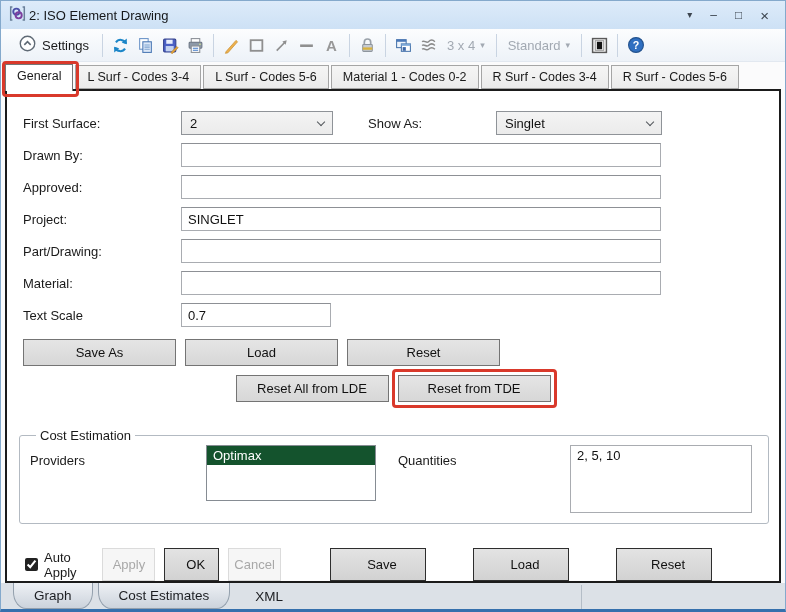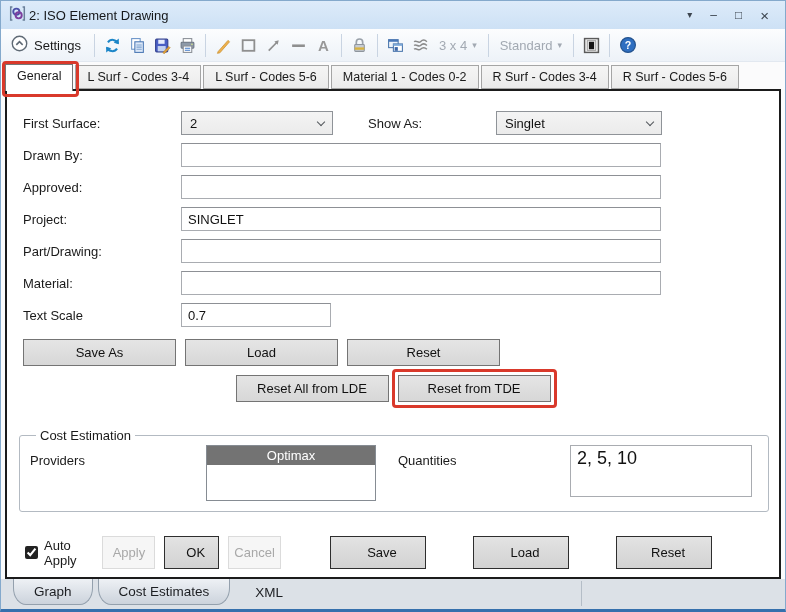--- a/index.html
+++ b/index.html
@@ -12,21 +12,21 @@
               display:flex; align-items:center; padding:0 8px; gap:3px; }
   .title { font-size:13px; color:#15171a; }
   .win-controls { margin-left:auto; display:flex; gap:18px; align-items:center;
                   color:#3d4650; padding-right:8px; }
   .wc { font-size:12px; line-height:1; cursor:default; }
   .wc.menu { font-size:10px; }
   .wc.close { font-size:15px; }
 
   
   .toolbar { height:33px; flex:none; background:linear-gradient(#fcfdfe,#edf2f8);
-             display:flex; align-items:center; padding:0 6px; border-bottom:1px solid #e2e8f0; }
+             display:flex; align-items:center; padding:0 14px; border-bottom:1px solid #e2e8f0; }
   .settings-btn { display:flex; align-items:center; gap:6px; padding:3px 8px 3px 4px;
                   font-size:13px; color:#1a1a1a; border-radius:3px; }
   .sep { width:1px; height:23px; background:#c9d4e2; margin:0 5px; flex:none; }
   .tbtn { width:25px; height:25px; display:flex; align-items:center; justify-content:center;
           border-radius:3px; flex:none; }
   .tbtn svg { display:block; }
   .ttext { font-size:13px; color:#a2a9b2; display:flex; align-items:center; gap:5px; padding:0 6px; }
   .ttext .caret { font-size:9px; }
   .atool { font-size:15px; font-weight:bold; color:#989898; }
 
@@ -65,23 +65,23 @@
   .btn.disabled { background:#f6f6f6; border:1px solid #dbdbdb; color:#a8a8a8; }
 
   .costbox { margin:26px 10px 0 -4px; width:750px; border:1px solid #b3bac2; border-radius:3px;
              padding:2px 10px 10px; }
   .costbox legend { font-size:13px; color:#1a1a1a; padding:0 4px; margin-left:6px; }
   .cost-row { display:flex; align-items:flex-start; }
   .cost-lbl { width:176px; flex:none; font-size:13px; padding-top:8px; color:#1a1a1a; }
   .listbox { width:170px; height:56px; border:1px solid #868c93; background:#fff;
              font-size:13px; overflow:hidden; }
   .listbox .item { padding:2px 6px; }
-  .listbox .item.selected { background:#737373; color:#fff;text-align:center; }
+  .listbox .item.selected { background:#14532d; color:#fff; }
   .quant-lbl { width:172px; flex:none; margin-left:22px; padding-top:8px; font-size:13px; color:#1a1a1a; }
-  .qarea { width:182px; height:52px; border:1px solid #a9acb1; font-size:18px; padding:2px 6px;
+  .qarea { width:182px; height:68px; border:1px solid #a9acb1; font-size:13px; padding:2px 6px;
            resize:none; font-family:inherit; color:#111; }
 
   .footer-row { display:flex; align-items:center; margin-top:24px; }
   .chk { width:15px; height:15px; margin:0 6px 0 2px; accent-color:#222; }
   .chk-lbl { font-size:13px; margin-right:12px; color:#1a1a1a; }
   .btn.dlg { width:70px; height:33px; margin-right:9px; }
   .fspacer { flex:1; }
   .btn.side { width:96px; height:33px; margin-right:7px;margin-left:40px; }
   .rgroup { margin-right:44px; display:flex; }
 

